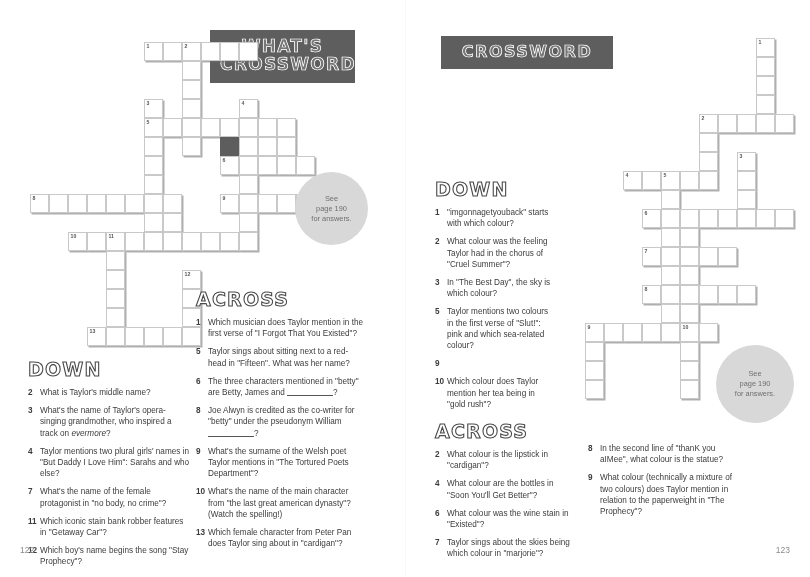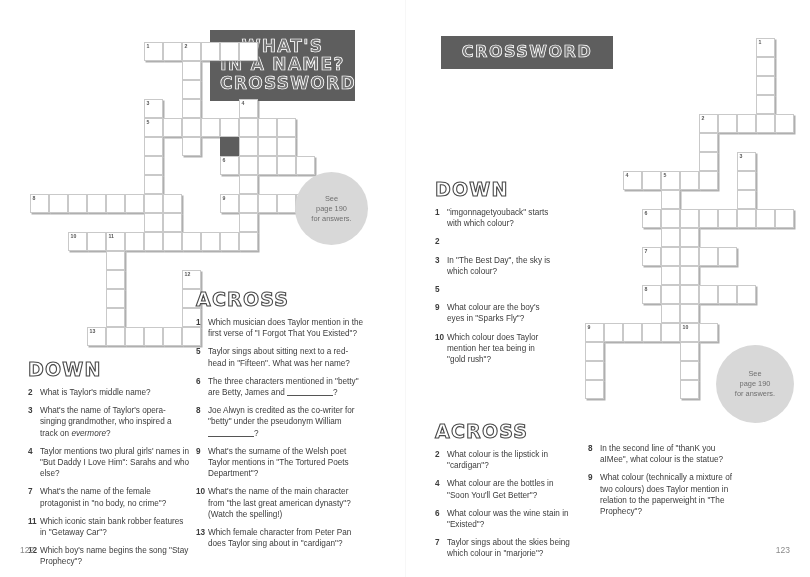--- a/index.html
+++ b/index.html
@@ -158,21 +158,20 @@
 </style>
 </head>
 <body>
 
 <div class="spread">
 
   <div class="page page-left">
 
     <div class="banner" id="banner-left">
       <span class="line">WHAT'S</span>
-      <span class="line">IN A NAME?</span>
       <span class="line">CROSSWORD</span>
     </div>
 
     <div class="grid" id="grid-left" style="left:30px; top:42px;">
         <div class="cell" style="left: 114px; top: 0px;">
           <span class="num">1</span>
         </div>
         <div class="cell" style="left: 133px; top: 0px;"></div>
         <div class="cell" style="left: 152px; top: 0px;">
           <span class="num">2</span>
@@ -436,31 +435,32 @@
 
     <div class="clues" id="right-down">
       <div class="clue-head">DOWN</div>
       <div class="clue-list">
           <div class="clue">
             <span class="n">1</span>
             <span class="t">"imgonnagetyouback" starts with which colour?</span>
           </div>
           <div class="clue">
             <span class="n">2</span>
+            <span class="t">What colour was the feeling Taylor had in the chorus of "Cruel Summer"?</span>
           </div>
           <div class="clue">
             <span class="n">3</span>
             <span class="t">In "The Best Day", the sky is which colour?</span>
           </div>
           <div class="clue">
             <span class="n">5</span>
+            <span class="t">Taylor mentions two colours in the first verse of "Slut!": pink and which sea-related colour?</span>
           </div>
           <div class="clue">
             <span class="n">9</span>
-            <span class="t">What colour are the boy's eyes in "Sparks Fly"?</span>
           </div>
           <div class="clue">
             <span class="n">10</span>
             <span class="t">Which colour does Taylor mention her tea being in "gold rush"?</span>
           </div>
         </div>
     </div>
 
     <div class="clues" id="right-across">
       <div class="clue-head">ACROSS</div>

